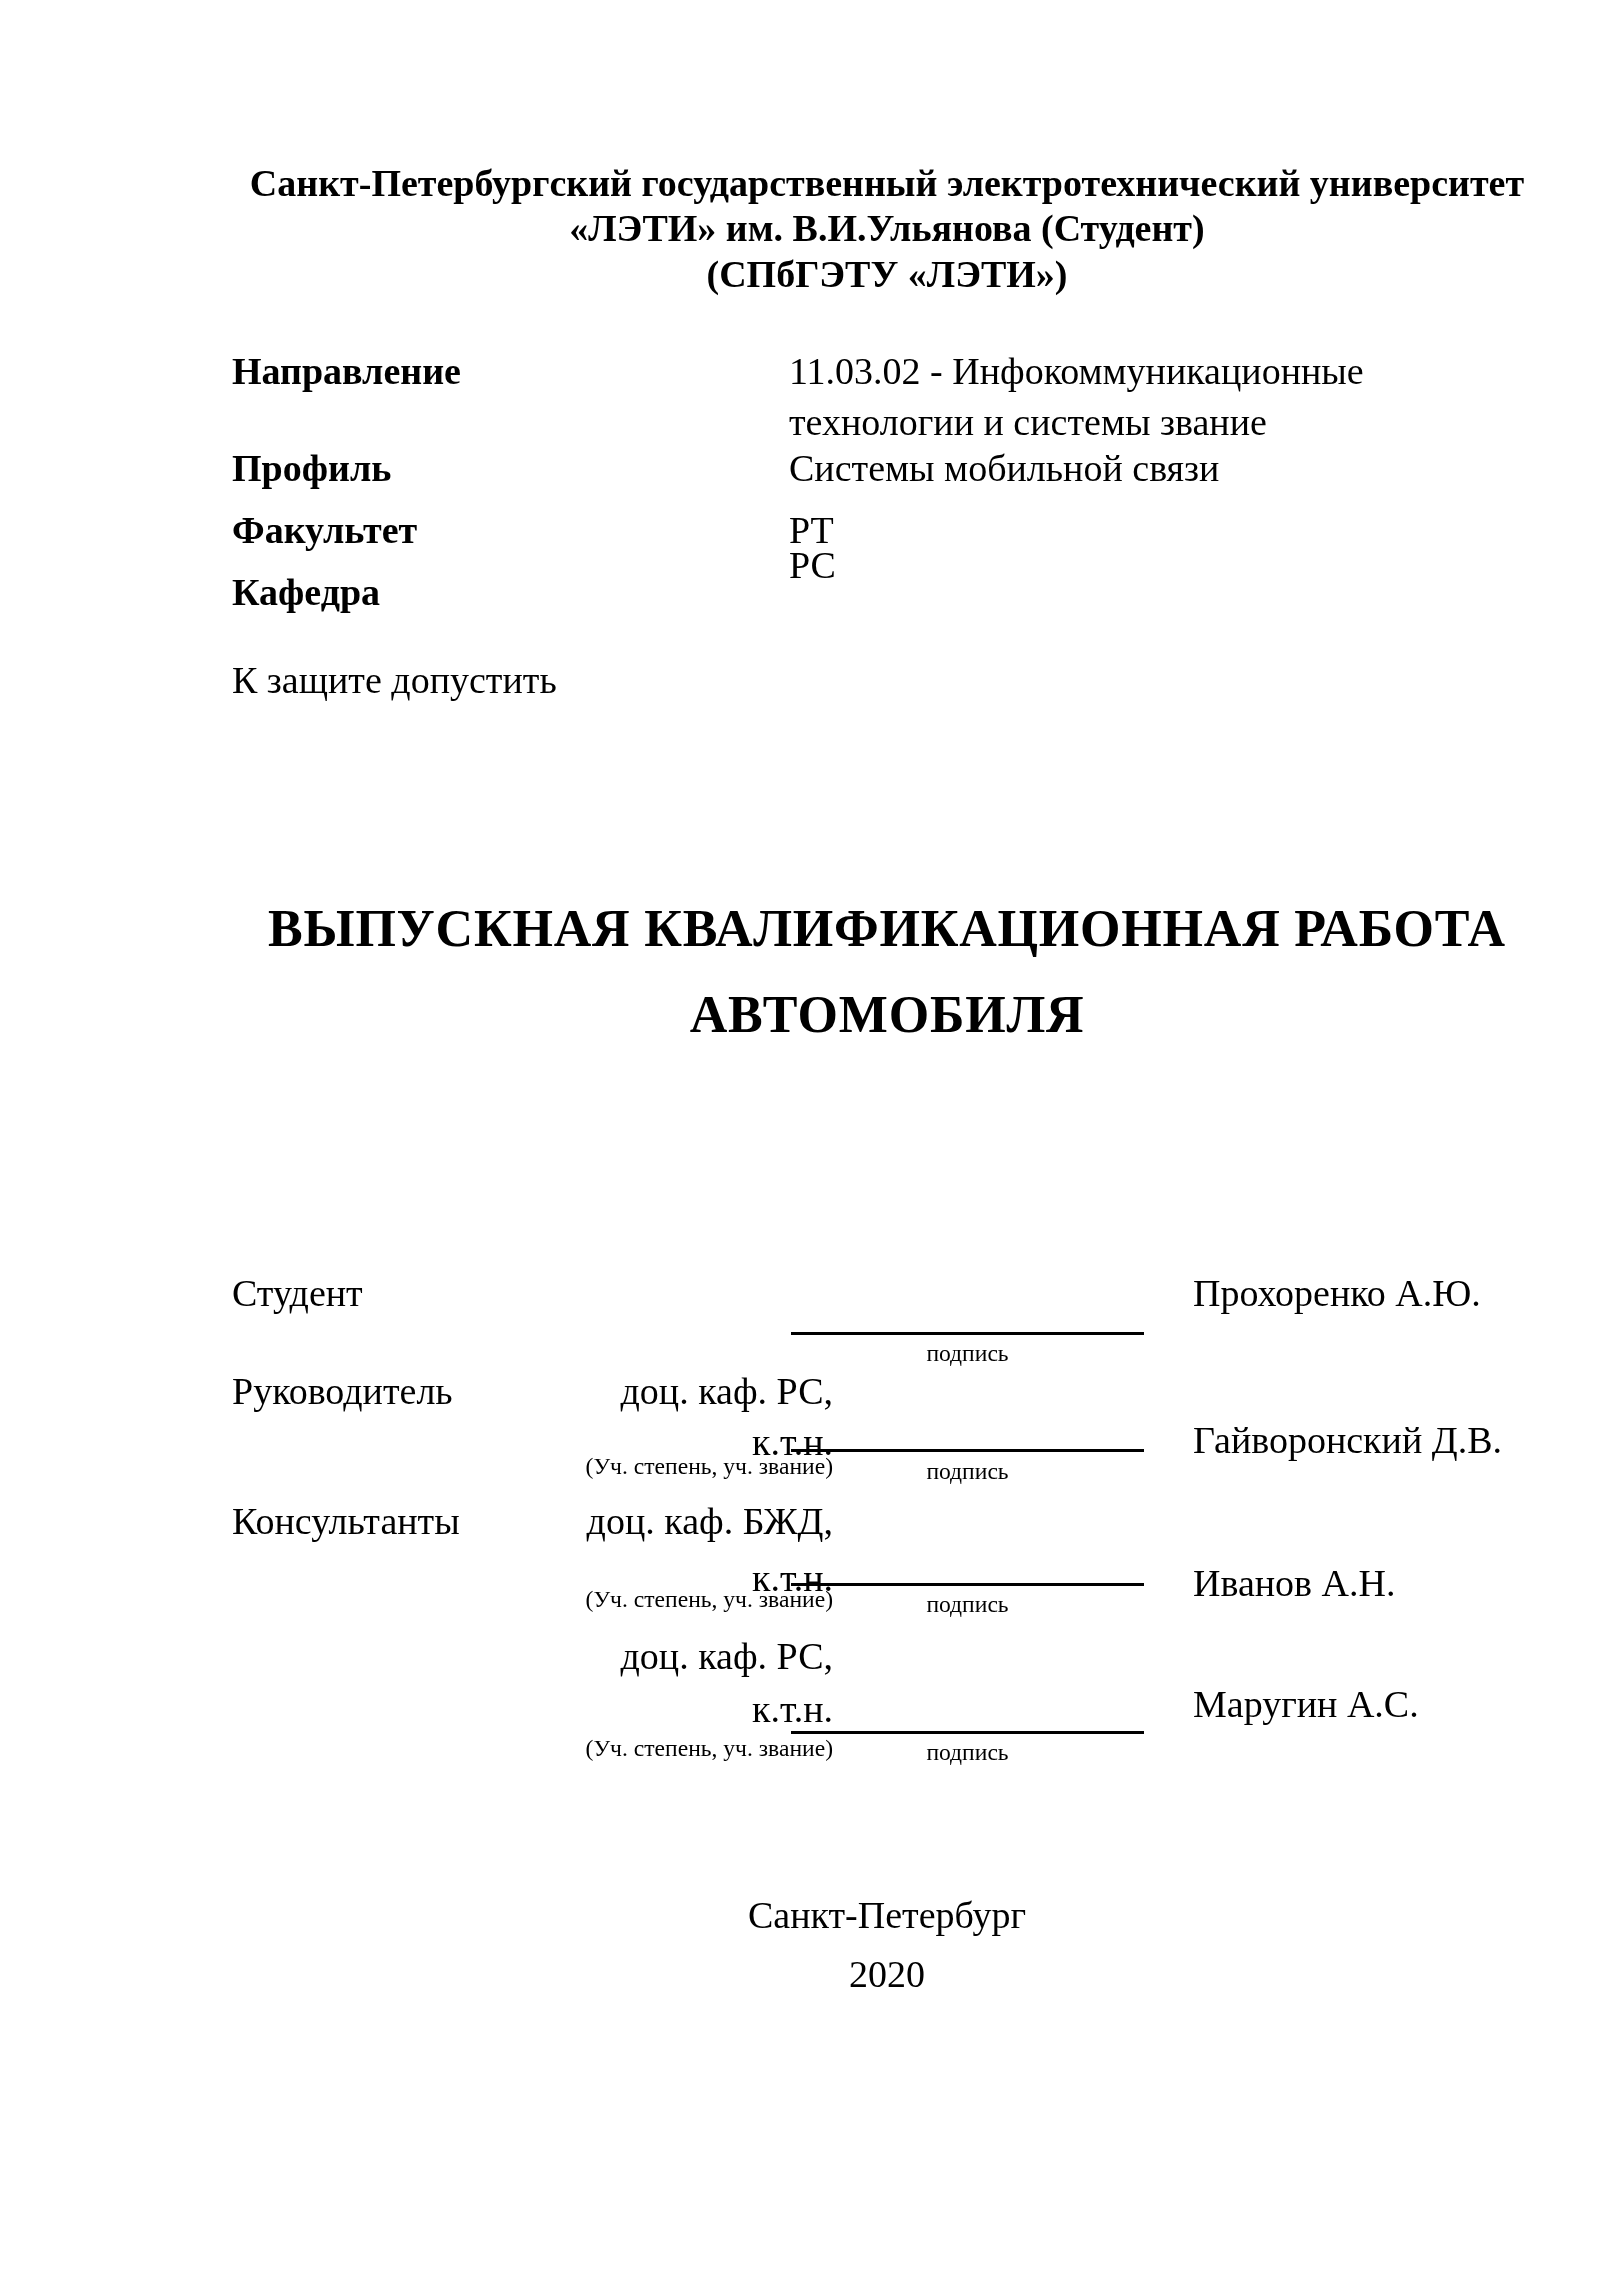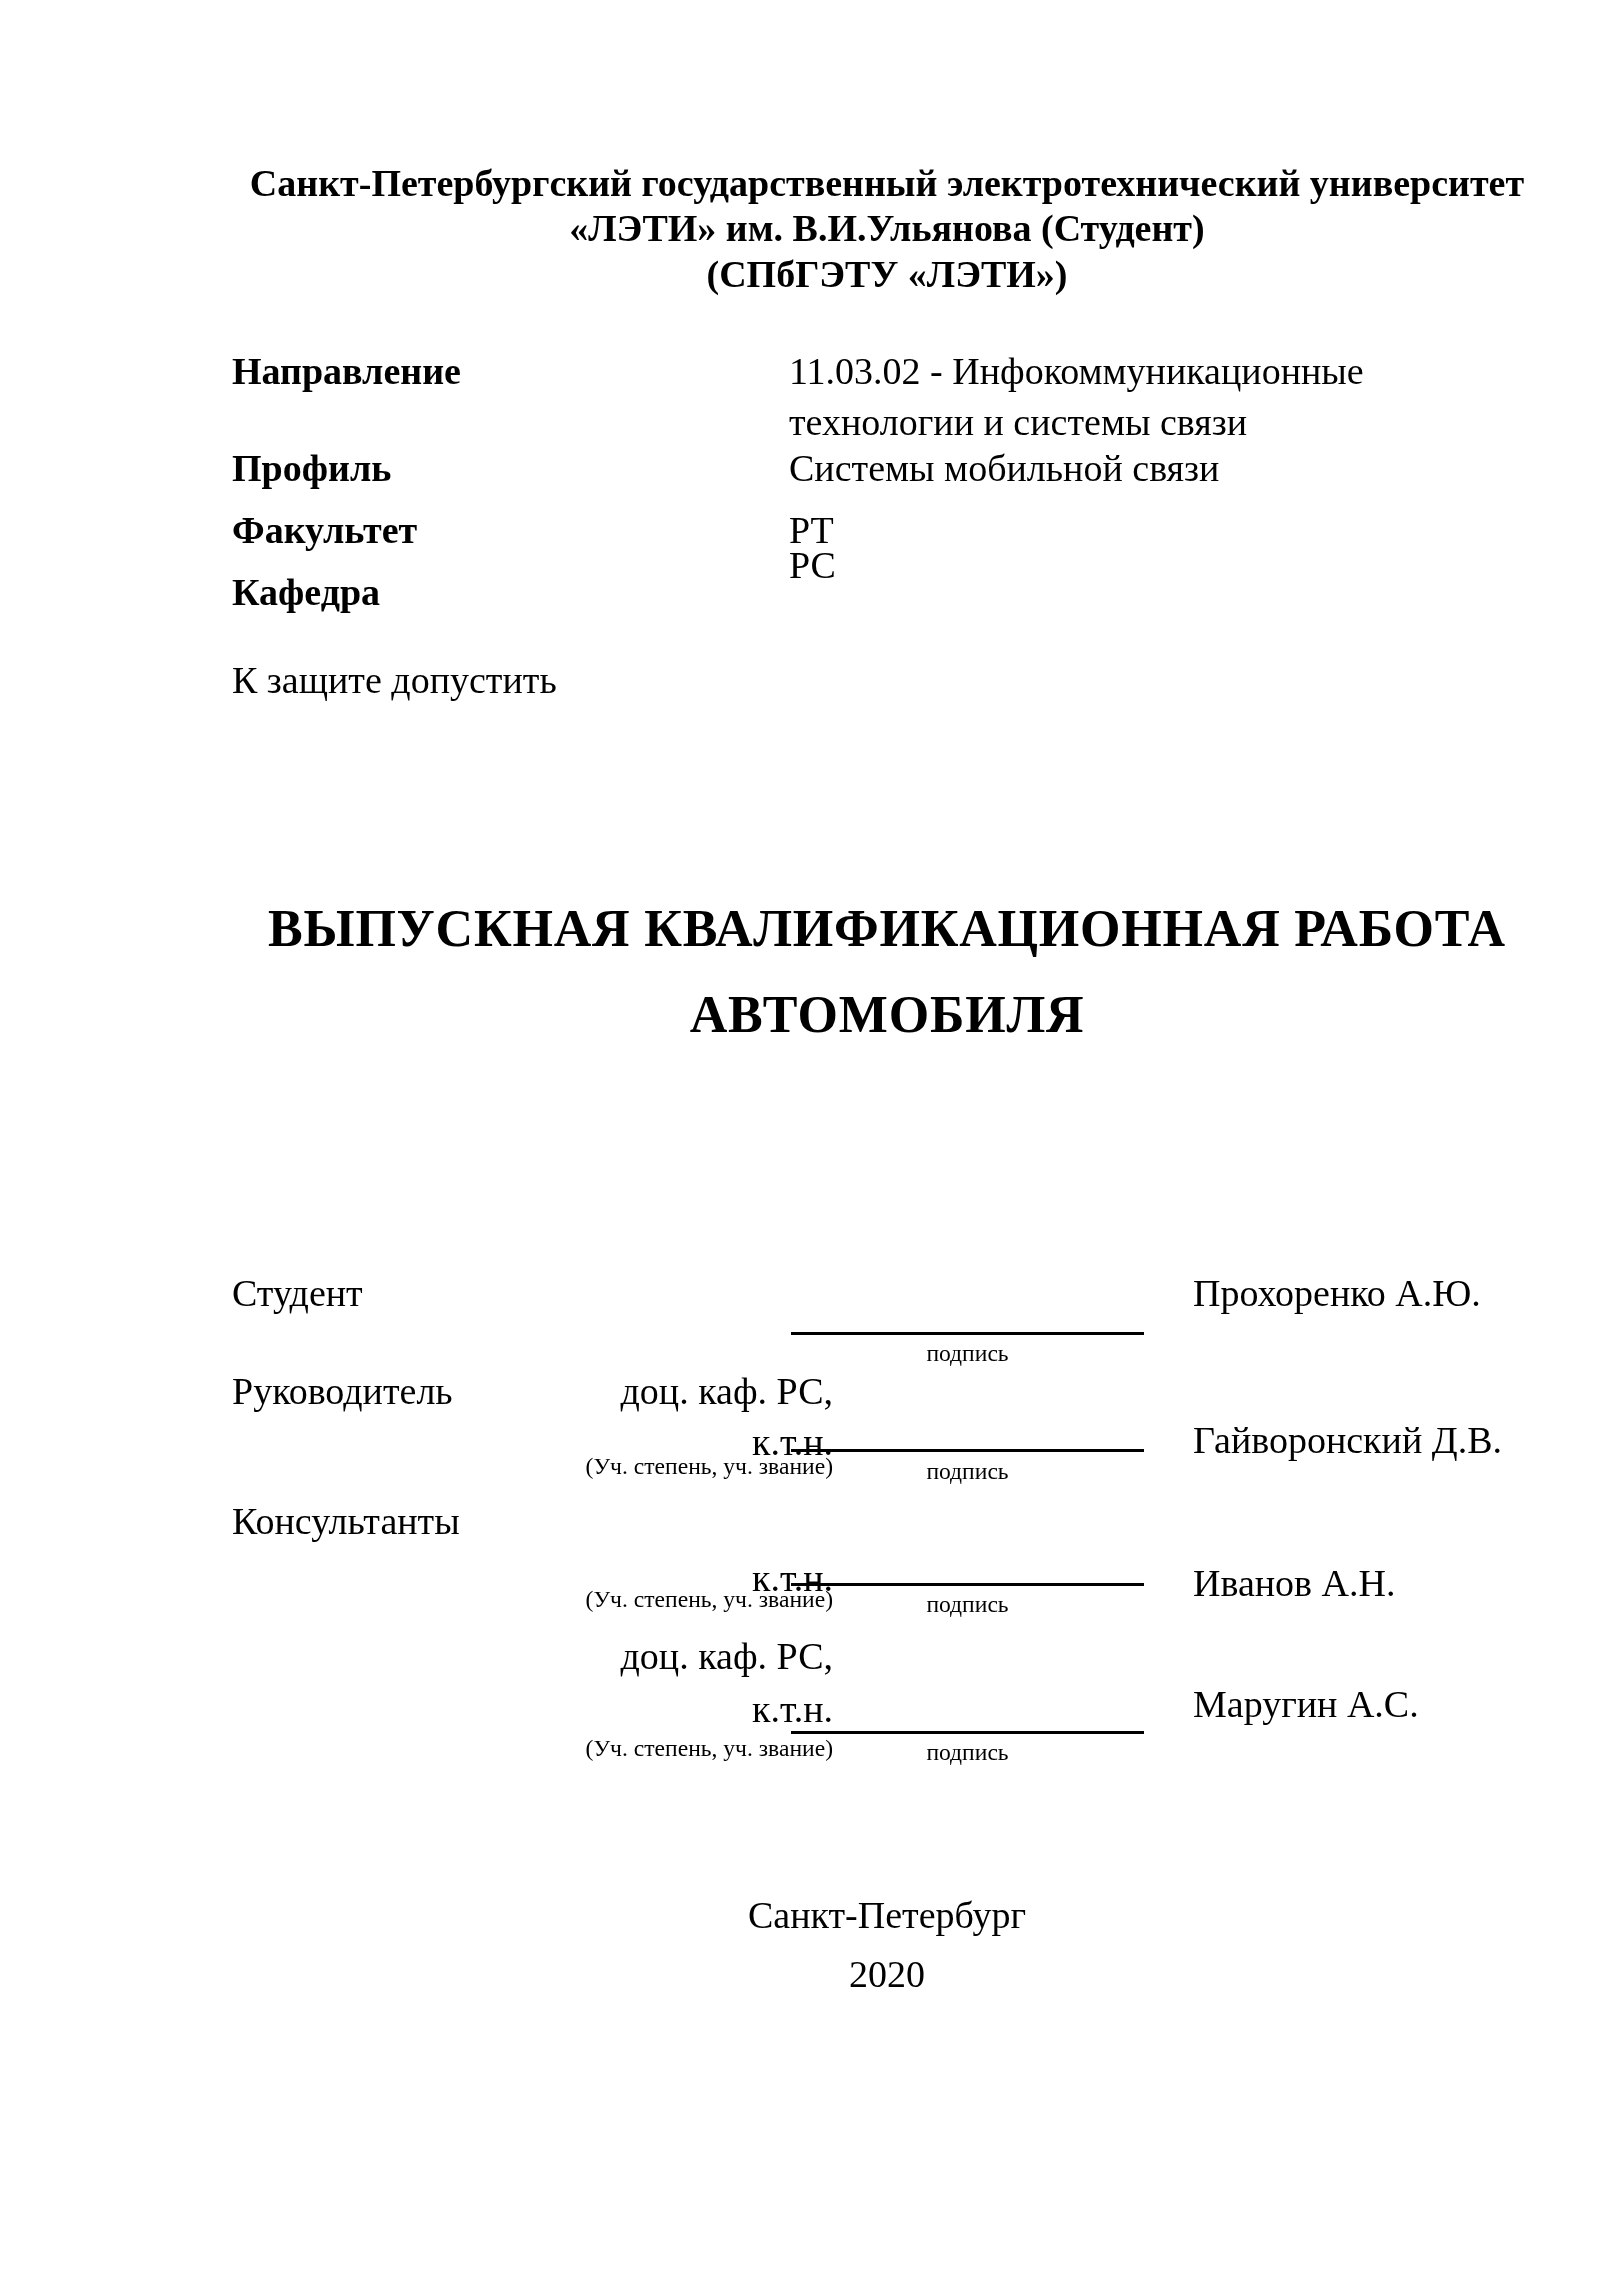--- a/index.html
+++ b/index.html
@@ -29,21 +29,21 @@
 <body>
 
 <div class="page">
 
   <div class="abs center-band b fs-body" style="top:162px">Санкт-Петербургский государственный электротехнический университет</div>
   <div class="abs center-band b fs-body" style="top:207px">«ЛЭТИ» им. В.И.Ульянова (Студент)</div>
   <div class="abs center-band b fs-body" style="top:253px">(СПбГЭТУ «ЛЭТИ»)</div>
 
   <div class="abs label-col b fs-body" style="top:350px">Направление</div>
   <div class="abs value-col fs-body" style="top:350px">11.03.02 - Инфокоммуникационные</div>
-  <div class="abs value-col fs-body" style="top:401px">технологии и системы связи</div>
+  <div class="abs value-col fs-body" style="top:401px">технологии и системы звание</div>
 
   <div class="abs label-col b fs-body" style="top:447px">Профиль</div>
   <div class="abs value-col fs-body" style="top:447px">Системы мобильной связи</div>
 
   <div class="abs label-col b fs-body" style="top:509px">Факультет</div>
   <div class="abs value-col fs-body" style="top:509px">РТ</div>
 
   <div class="abs label-col b fs-body" style="top:571px">Кафедра</div>
   <div class="abs value-col fs-body" style="top:544px">РС</div>
 
@@ -60,20 +60,21 @@
 
   <div class="abs label-col fs-body" style="top:1370px">Руководитель</div>
   <div class="abs col2 fs-body" style="top:1370px">доц. каф. РС,</div>
   <div class="abs col2 fs-body" style="top:1421px">к.т.н.</div>
   <div class="abs name-col fs-body" style="top:1419px">Гайворонский Д.В.</div>
   <div class="abs sigline" style="top:1449px"></div>
   <div class="abs col2 i fs-small" style="top:1454px">(Уч. степень, уч. звание)</div>
   <div class="abs sig-col i fs-small" style="top:1459px">подпись</div>
 
   <div class="abs label-col fs-body" style="top:1500px">Консультанты</div>
+  <div class="abs col2 fs-body" style="top:1500px">доц. каф. БЖД,</div>
   <div class="abs col2 fs-body" style="top:1557px">к.т.н.</div>
   <div class="abs name-col fs-body" style="top:1562px">Иванов А.Н.</div>
   <div class="abs sigline" style="top:1583px"></div>
   <div class="abs col2 i fs-small" style="top:1587px">(Уч. степень, уч. звание)</div>
   <div class="abs sig-col i fs-small" style="top:1592px">подпись</div>
 
   <div class="abs col2 fs-body" style="top:1635px">доц. каф. РС,</div>
   <div class="abs col2 fs-body" style="top:1688px">к.т.н.</div>
   <div class="abs name-col fs-body" style="top:1683px">Маругин А.С.</div>
   <div class="abs sigline" style="top:1731px"></div>

